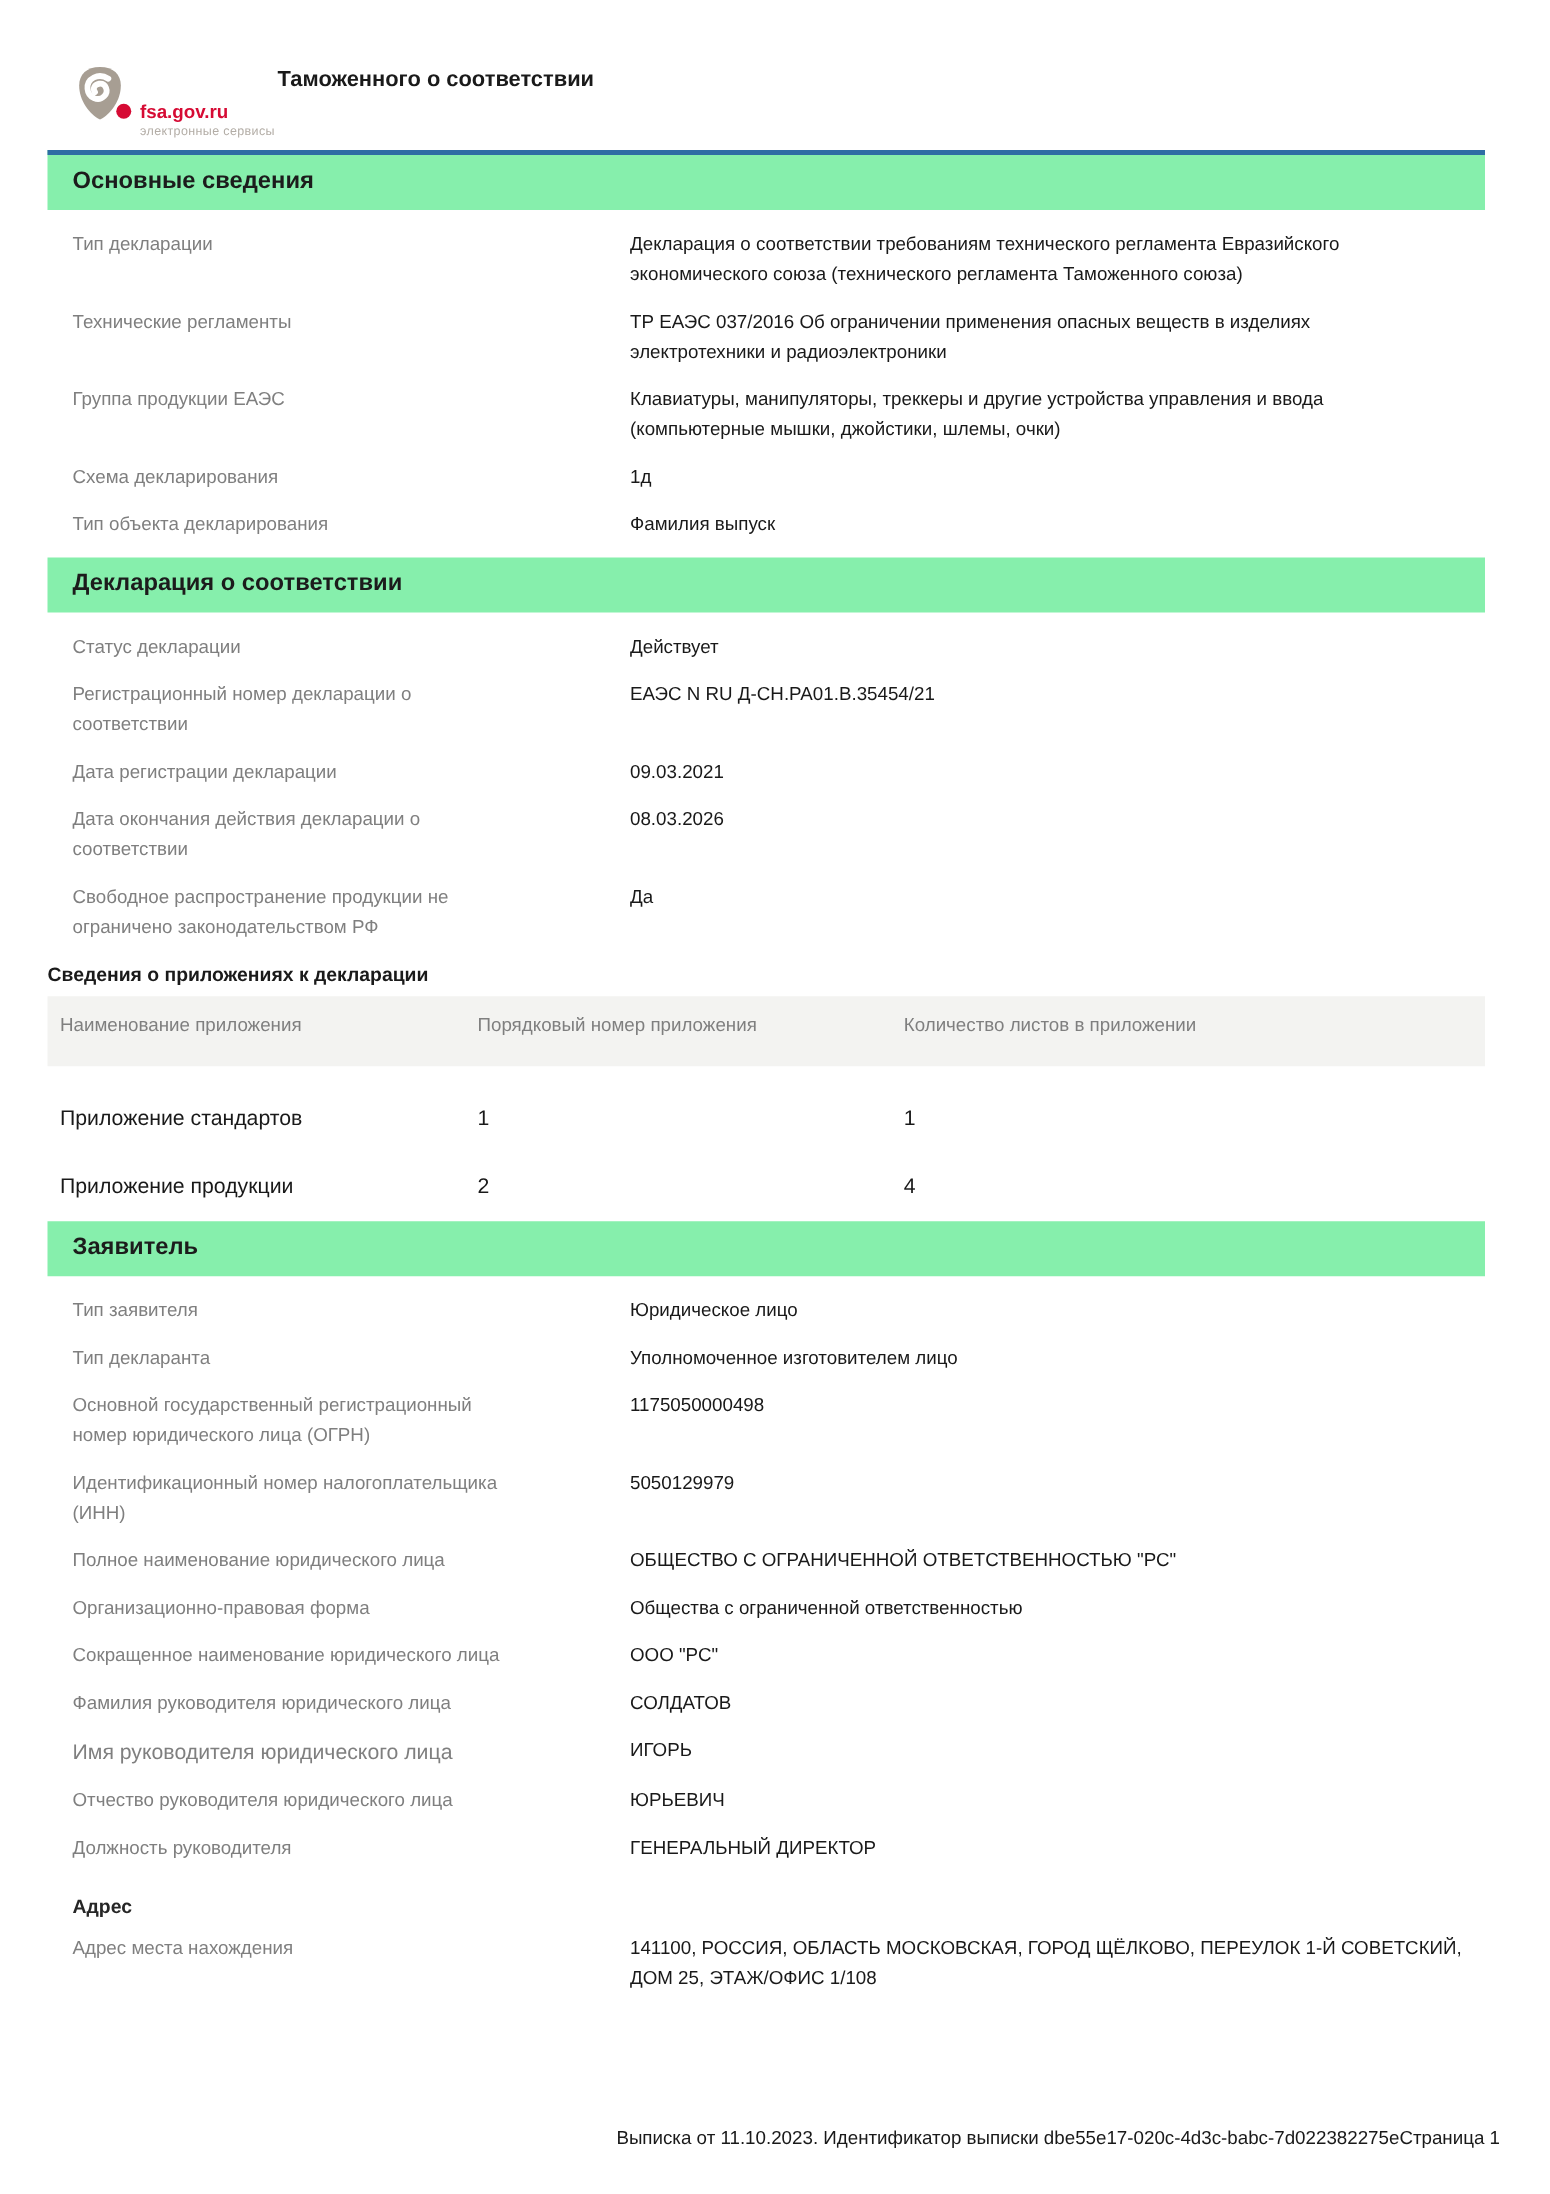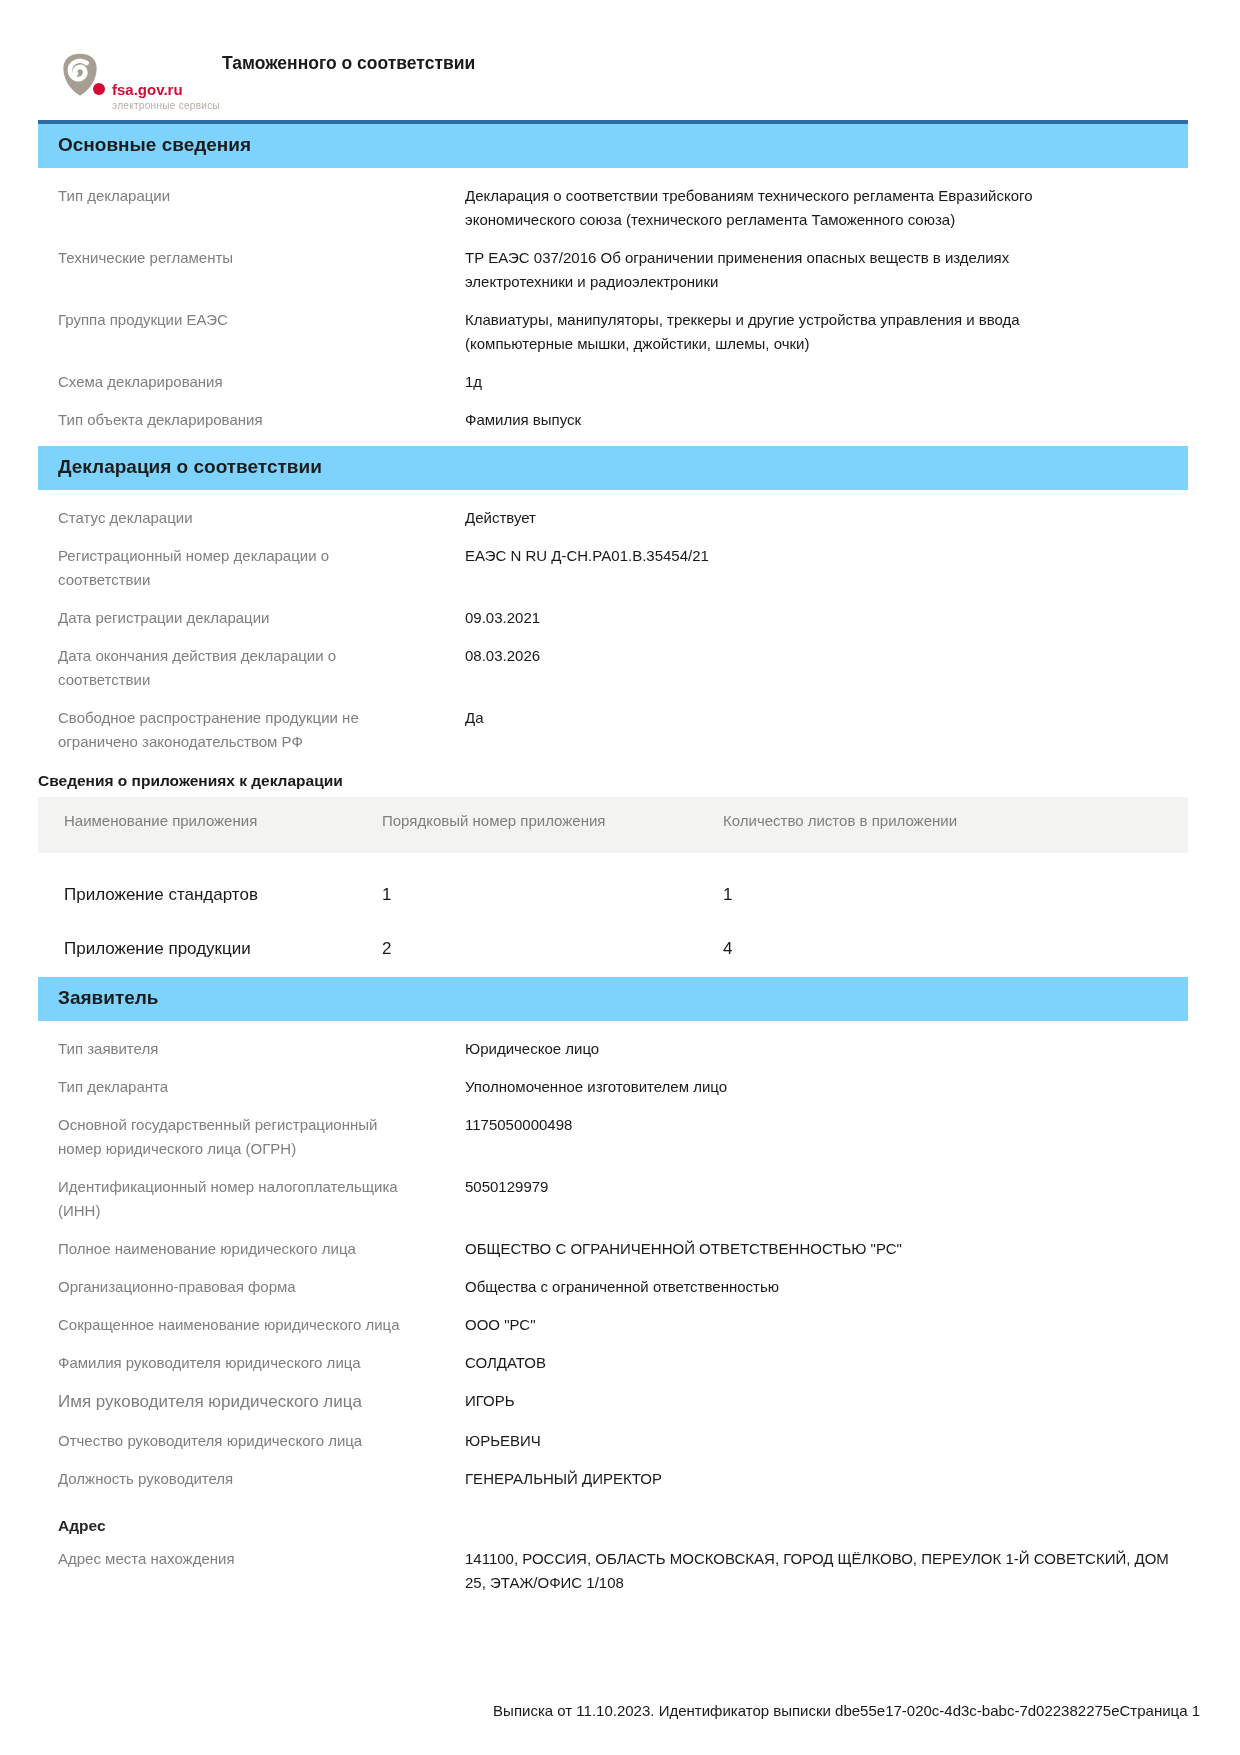--- a/index.html
+++ b/index.html
@@ -13,41 +13,41 @@
   .logo .mark { position:absolute; left:0; top:0; }
   .logo .dot { position:absolute; left:33px; top:31px; width:12px; height:12px; border-radius:50%; background:#d60b34; }
   .logo .brand { position:absolute; left:52px; top:29px; font-size:15px; font-weight:bold; color:#d60b34; }
   .logo .tagline { position:absolute; left:52px; top:48px; font-size:10px; color:#b3ada6; letter-spacing:.3px; }
   .page-title { position:absolute; left:222px; top:53px; font-size:17.5px; font-weight:bold; color:#1a1a1a; }
 
   
   .content { margin-left:38px; width:1150px; }
 
   
-  .bar { background:#7dd3fc; padding:10px 20px 12px 20px; font-size:19px; font-weight:bold; color:#1c1c1c; }
+  .bar { background:#86efac; padding:10px 20px 12px 20px; font-size:19px; font-weight:bold; color:#1c1c1c; }
   .bar.first { border-top:4px solid #2e6da4; }
   .bar.m-decl { margin-top:10px; }
   .bar.m-appl { margin-top:16px; }
 
   
   .rows { padding:16px 0 0 20px; }
   .kv-row { display:flex; margin-bottom:14px; }
   .kv-label { flex:none; width:360px; margin-right:47px; font-size:15px; line-height:24px; color:#7f7f7f; }
   .kv-label.lg { font-size:17px; line-height:26px; }
-  .kv-value { flex:1; font-size:15px; line-height:24px; color:#191919; }
+  .kv-value { flex:1; font-size:15px; line-height:24px; color:#191919;margin-left:39px; }
   .kv-value.narrow { max-width:575px; }
 
   
   .sub-heading { margin-top:18px; font-size:15.5px; font-weight:bold; color:#1a1a1a; }
   .tbl { margin-top:7px; }
   .tbl-head { display:flex; background:#f3f3f1; padding:12px 0 20px 0; }
   .tbl-head .c { font-size:15px; color:#7f7f7f; line-height:24px; }
   .tbl-row { display:flex; padding:30px 0 0 0; }
   .tbl-row .c { font-size:17px; color:#191919; line-height:24px; }
-  .c1 { flex:none; width:344px; padding-left:26px; }
+  .c1 { flex:none; width:344px; padding-left:10px; }
   .c2 { flex:none; width:341px; }
   .c3 { flex:1; }
 
   
   .addr-heading { margin:26px 0 0 20px; font-size:15.5px; font-weight:bold; color:#262626; }
   .addr-rows { padding:12px 0 0 20px; }
 
   
   .footer { position:absolute; left:38px; right:40px; bottom:36px; display:flex; justify-content:flex-end; font-size:15px; color:#191919; }
 </style>

